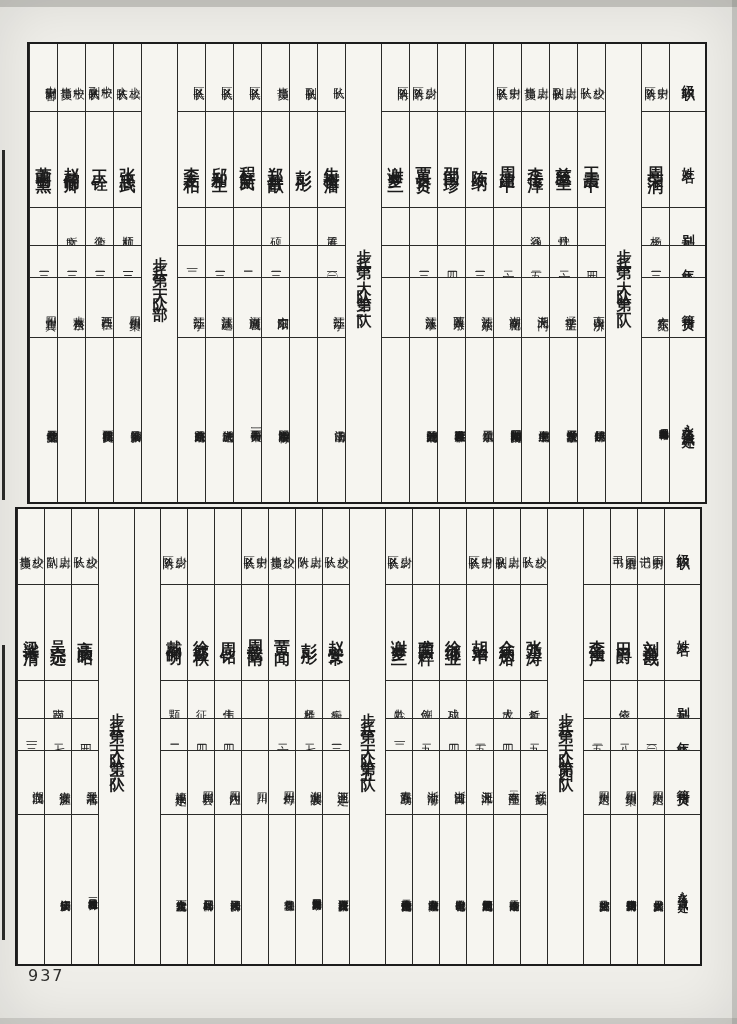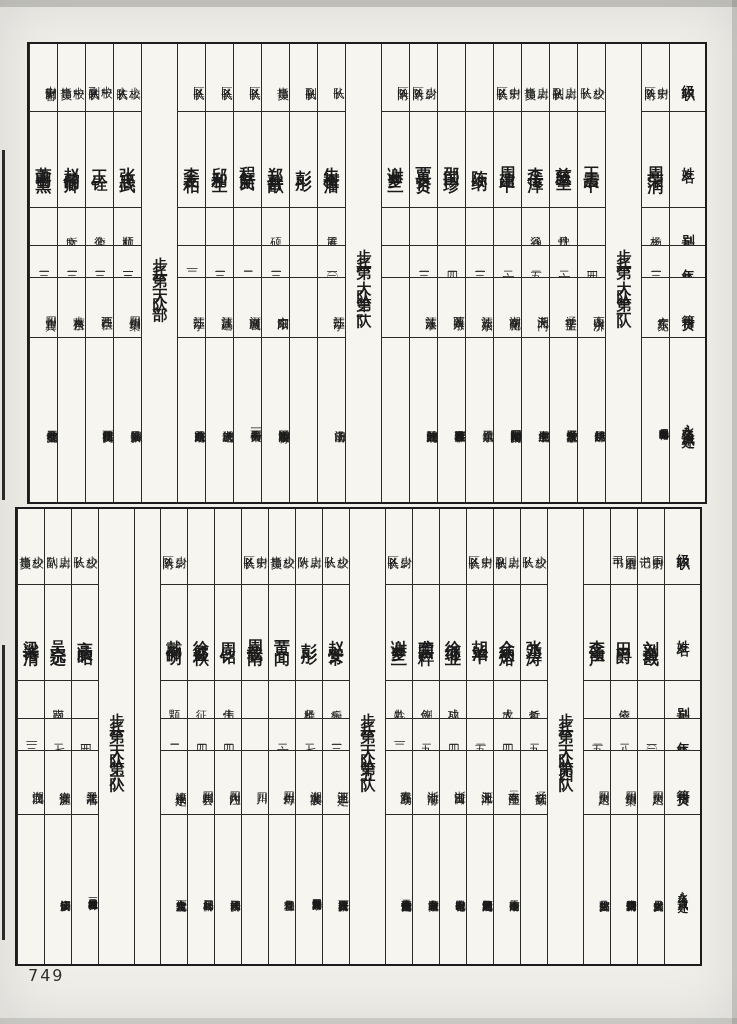--- a/index.html
+++ b/index.html
@@ -426,14 +426,14 @@
         <div class="cell c-rank">少校
 指导员</div>
         <div class="cell c-name">梁诗清</div>
         <div class="cell c-alias"></div>
         <div class="cell c-age">三一</div>
         <div class="cell c-origin">湖北汉口</div>
         <div class="cell c-addr"></div>
       </div>
     </div>
 
-  <div class="pagenum">749</div>
+  <div class="pagenum">937</div>
 </div>
 
 </body></html>

